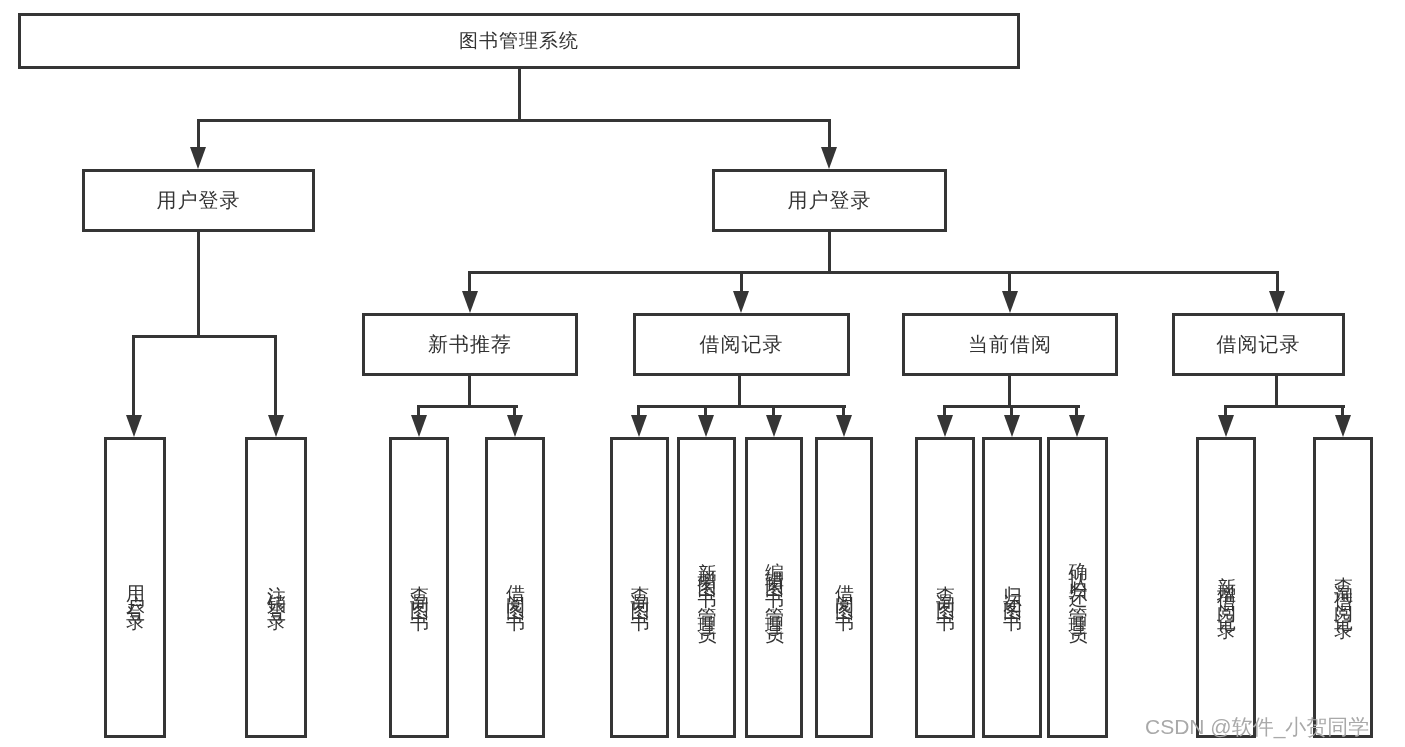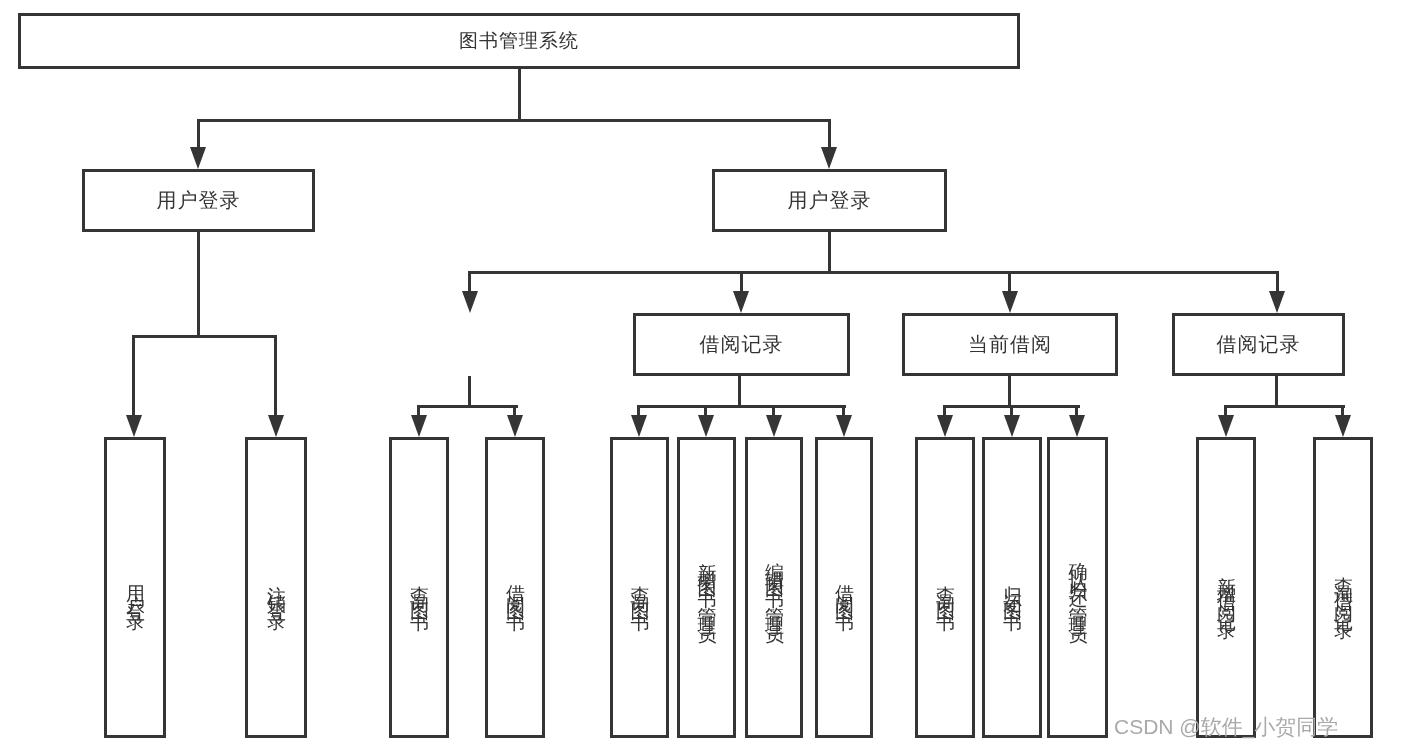--- a/index.html
+++ b/index.html
@@ -51,21 +51,21 @@
   .vl{position:absolute;width:3px;background:var(--line);}
   .hl{position:absolute;height:3px;background:var(--line);}
   .ah{
     position:absolute;width:0;height:0;
     border-left:8px solid transparent;
     border-right:8px solid transparent;
     border-top:22px solid var(--line);
   }
   .watermark{
     position:absolute;
-    left:1114px;top:713px;
+    left:1145px;top:713px;
     z-index:10;
     font-size:21px;
     color:var(--watermark);
     white-space:nowrap;
   }
 </style>
 </head>
 <body>
 
 <div class="canvas">
@@ -75,20 +75,23 @@
   </div>
 
   <div class="box" style="left:82px;top:169px;width:233px;height:63px;">
     <span>用户登录</span>
   </div>
 
   <div class="box" style="left:712px;top:169px;width:235px;height:63px;">
     <span>用户登录</span>
   </div>
 
+  <div class="box" style="left:362px;top:313px;width:216px;height:63px;">
+    <span>新书推荐</span>
+  </div>
 
   <div class="box" style="left:633px;top:313px;width:217px;height:63px;">
     <span>借阅记录</span>
   </div>
 
   <div class="box" style="left:902px;top:313px;width:216px;height:63px;">
     <span>当前借阅</span>
   </div>
 
   <div class="box" style="left:1172px;top:313px;width:173px;height:63px;">

